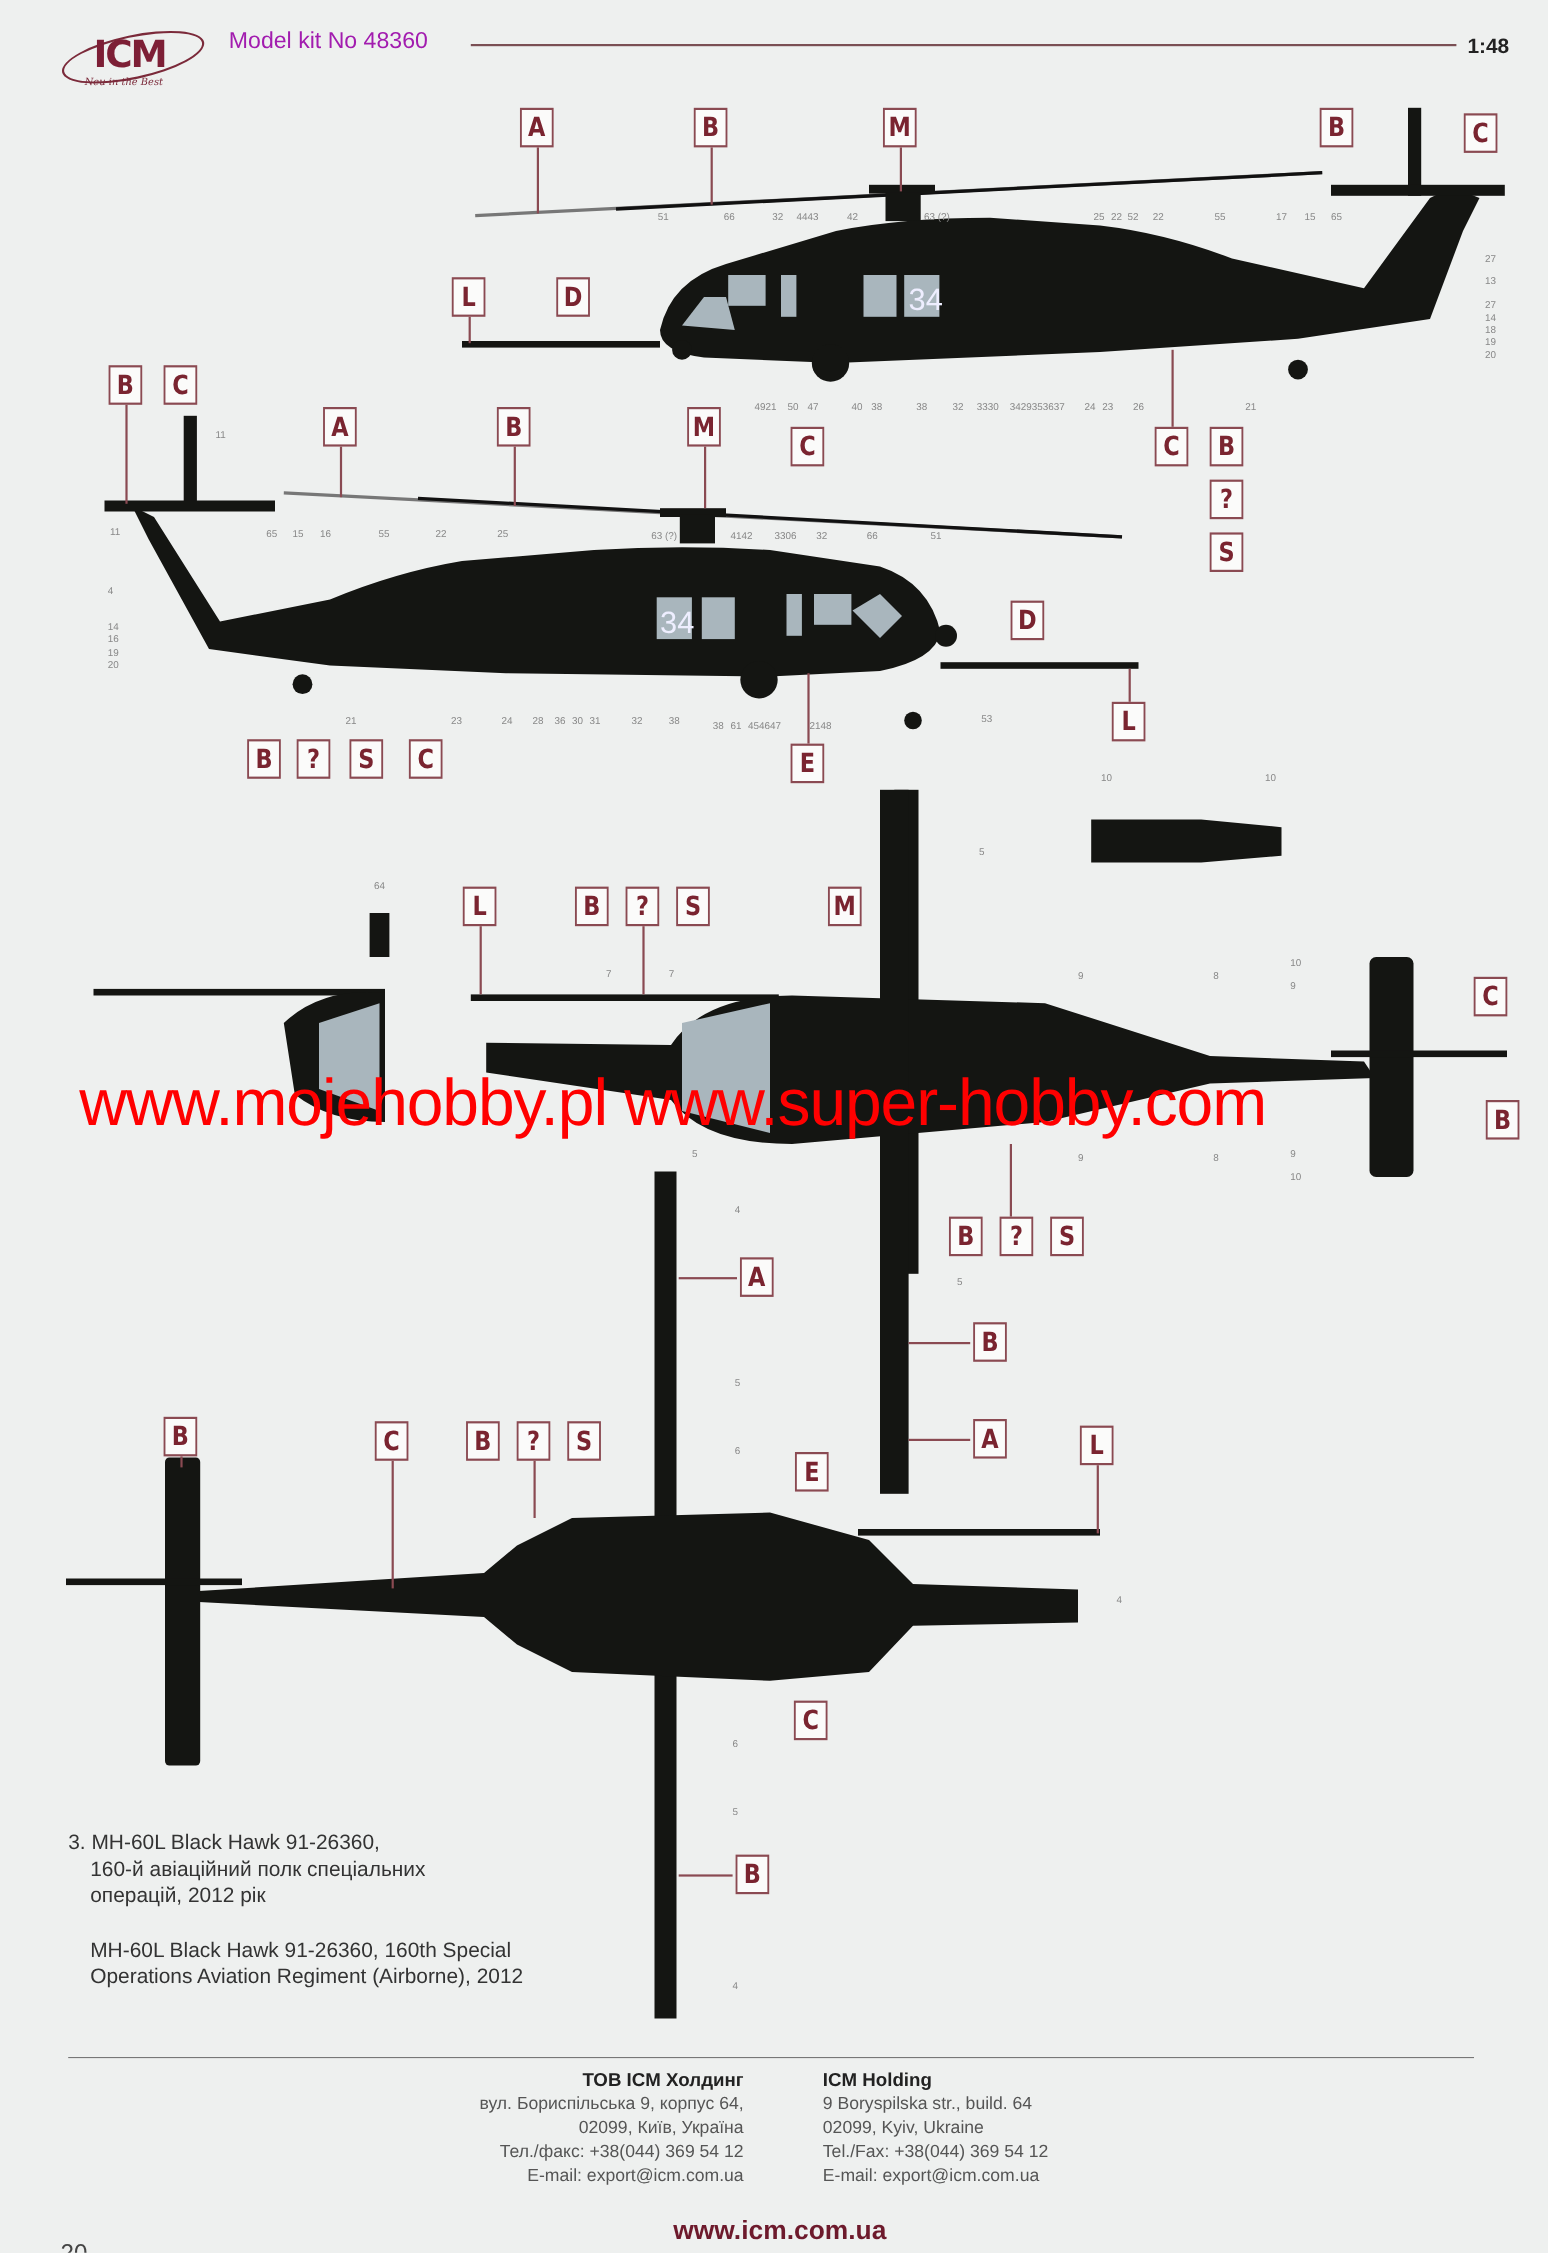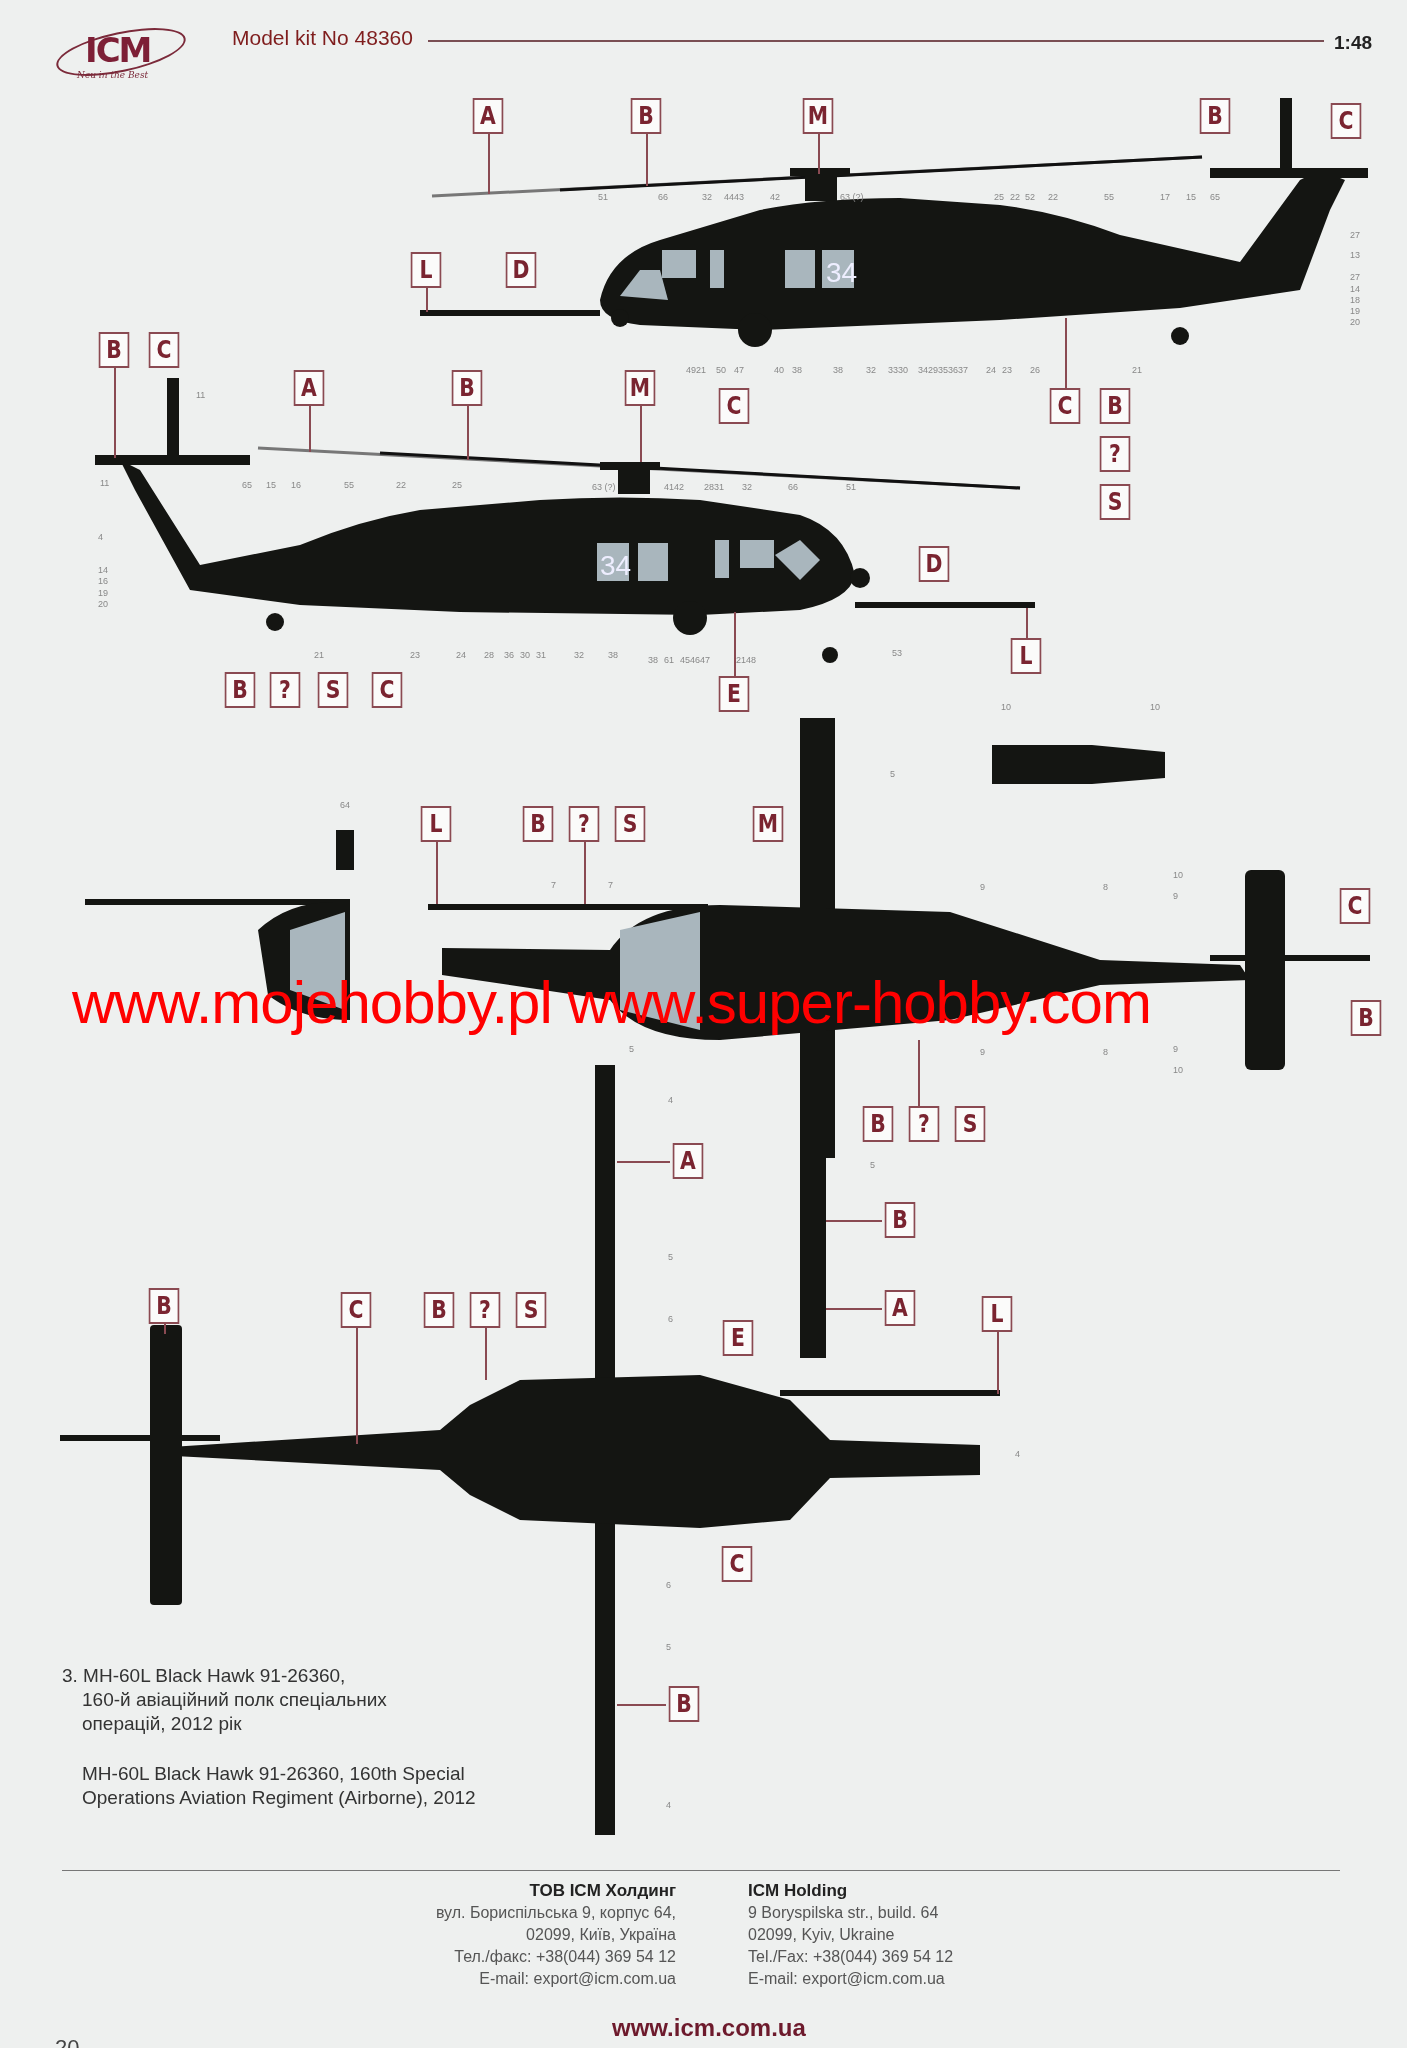--- a/index.html
+++ b/index.html
@@ -2,21 +2,21 @@
 <html><head>
 <meta charset="utf-8">
 <style>
   html,body{margin:0;padding:0;}
   body{width:1407px;height:2048px;background:#eef0ef;position:relative;overflow:hidden;font-family:"Liberation Sans",sans-serif;color:#333;}
   .abs{position:absolute;}
   .logo{left:55px;top:22px;width:140px;height:62px;}
   .logo-ellipse{position:absolute;left:0;top:10px;width:128px;height:36px;border:2px solid #7b2a3a;border-radius:50%;transform:rotate(-12deg);}
   .logo-text{position:absolute;left:30px;top:8px;font-family:"DejaVu Sans",sans-serif;font-weight:bold;font-size:34px;color:#7d1f36;letter-spacing:-2px;}
   .logo-tag{position:absolute;left:22px;top:48px;font-family:"DejaVu Serif",serif;font-style:italic;font-size:9px;color:#7b2a3a;}
-  .kit-title{left:208px;top:26px;font-size:21px;color:#7f1d1d;margin-left:24px;}
+  .kit-title{left:208px;top:26px;font-size:21px;color:#a21caf;}
   .header-rule{left:428px;top:40px;width:896px;height:2px;background:#7a4f54;}
   .scale{left:1334px;top:32px;font-size:19px;font-weight:bold;color:#222;}
   .callout{position:absolute;width:36px;height:36px;border:2px solid #8a4a52;background:#fbfbfa;box-sizing:border-box;color:#7a2430;font-family:"DejaVu Sans",sans-serif;font-weight:bold;font-size:24px;text-align:center;line-height:32px;transform:scaleX(0.85);}
   .lead{position:absolute;background:#8a4a52;}
   .num{position:absolute;font-size:9px;color:#888;}
   .dark{fill:#141512;}
   .glass{fill:#a9b6bd;}
   .watermark{position:absolute;top:968px;left:72px;font-family:"Liberation Sans",sans-serif;font-size:60px;color:#ff0000;white-space:nowrap;letter-spacing:-1px;}
   .desc{left:62px;font-size:19px;color:#333;line-height:24px;}
   .footer-rule{left:62px;top:1870px;width:1278px;height:1px;background:#777;}
@@ -213,21 +213,21 @@
 
 <div class="num" style="left:196px;top:390px">11</div>
 <div class="num" style="left:242px;top:480px">65</div>
 <div class="num" style="left:266px;top:480px">15</div>
 <div class="num" style="left:291px;top:480px">16</div>
 <div class="num" style="left:344px;top:480px">55</div>
 <div class="num" style="left:396px;top:480px">22</div>
 <div class="num" style="left:452px;top:480px">25</div>
 <div class="num" style="left:592px;top:482px">63 (?)</div>
 <div class="num" style="left:664px;top:482px">4142</div>
-<div class="num" style="left:704px;top:482px">2831</div>
+<div class="num" style="left:704px;top:482px">3306</div>
 <div class="num" style="left:742px;top:482px">32</div>
 <div class="num" style="left:788px;top:482px">66</div>
 <div class="num" style="left:846px;top:482px">51</div>
 <div class="num" style="left:314px;top:650px">21</div>
 <div class="num" style="left:410px;top:650px">23</div>
 <div class="num" style="left:456px;top:650px">24</div>
 <div class="num" style="left:484px;top:650px">28</div>
 <div class="num" style="left:504px;top:650px">36</div>
 <div class="num" style="left:520px;top:650px">30</div>
 <div class="num" style="left:536px;top:650px">31</div>

